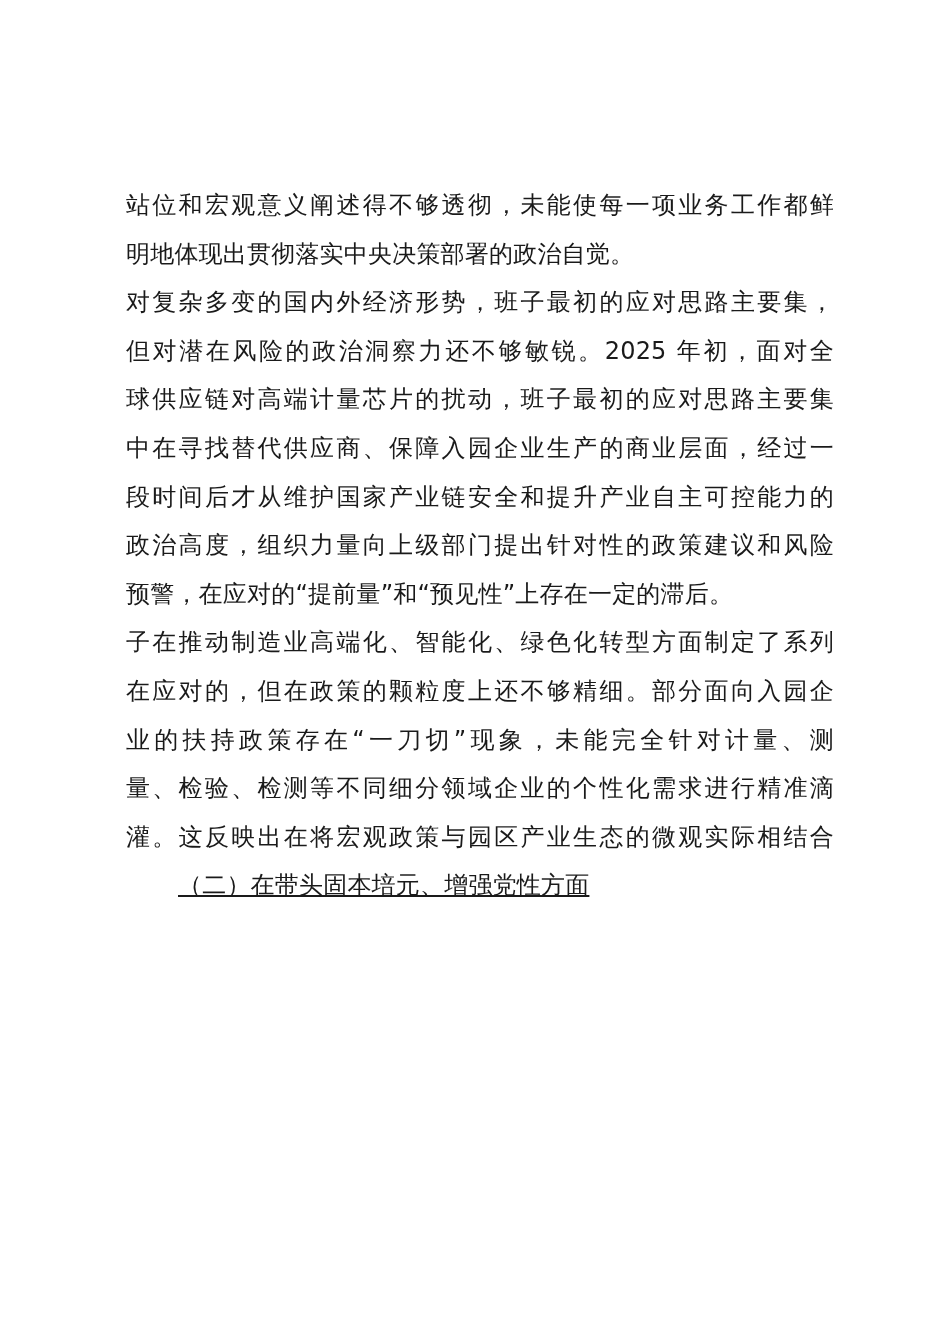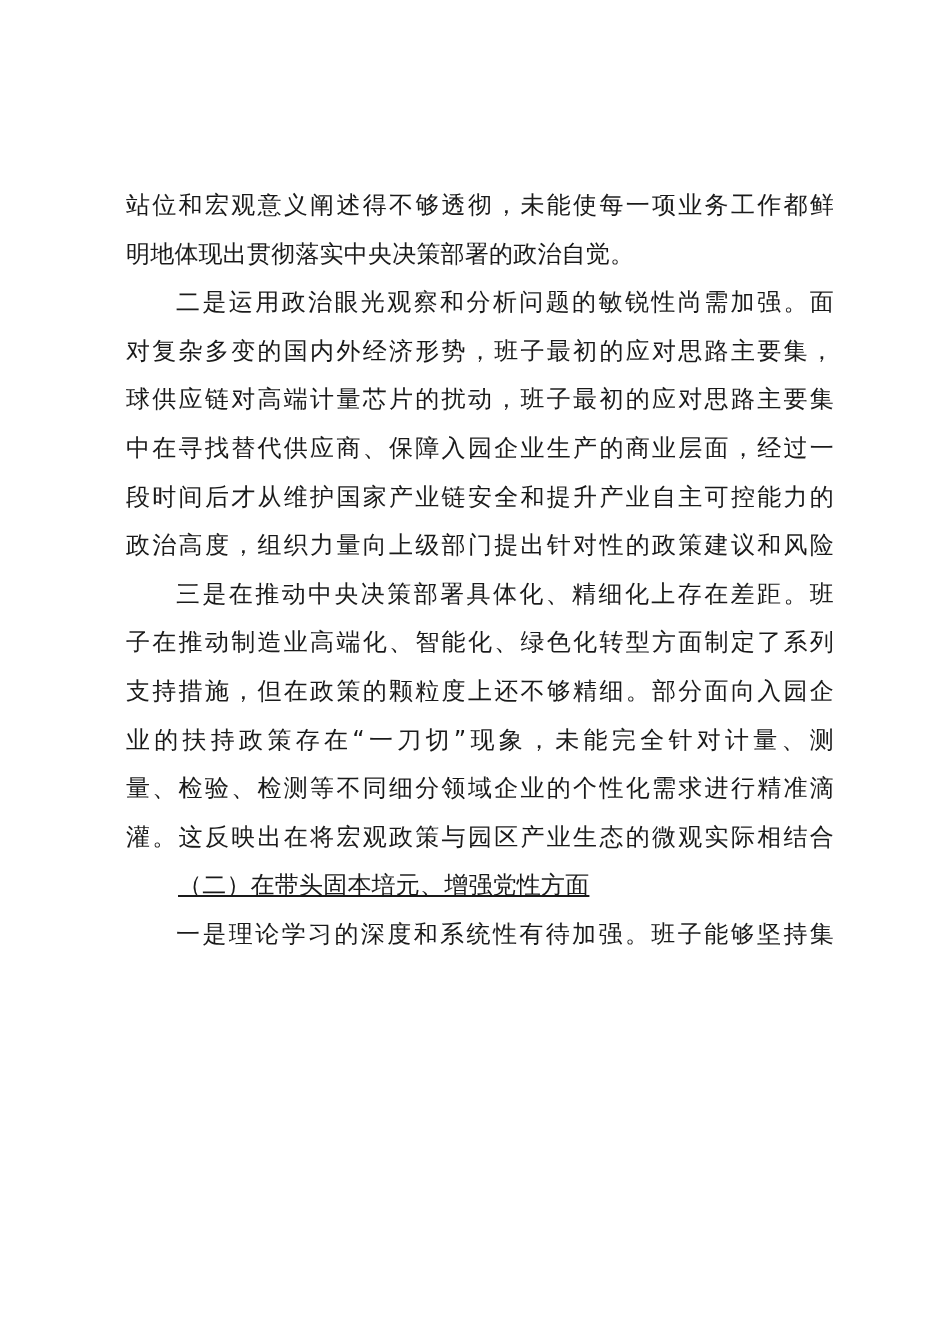--- a/index.html
+++ b/index.html
@@ -30,38 +30,35 @@
 <body>
 
 <div class="page">
 
   <div>
     <span class="line">站位和宏观意义阐述得不够透彻，未能使每一项业务工作都鲜</span>
     <span class="line last">明地体现出贯彻落实中央决策部署的政治自觉。</span>
   </div>
 
   <div>
-    <span class="line indent">二是运用政治眼光观察和分析问题的敏锐性尚需加强。面</span>
     <span class="line">对复杂多变的国内外经济形势，班子最初的应对思路主要集，</span>
+    <span class="line">但对潜在风险的政治洞察力还不够敏锐。2025 年初，面对全</span>
     <span class="line">球供应链对高端计量芯片的扰动，班子最初的应对思路主要集</span>
     <span class="line">中在寻找替代供应商、保障入园企业生产的商业层面，经过一</span>
     <span class="line">段时间后才从维护国家产业链安全和提升产业自主可控能力的</span>
     <span class="line">政治高度，组织力量向上级部门提出针对性的政策建议和风险</span>
+    <span class="line last">预警，在应对的“提前量”和“预见性”上存在一定的滞后。</span>
   </div>
 
   <div>
-    <span class="line indent">三是在推动中央决策部署具体化、精细化上存在差距。班</span>
     <span class="line">子在推动制造业高端化、智能化、绿色化转型方面制定了系列</span>
-    <span class="line">支持措施，但在政策的颗粒度上还不够精细。部分面向入园企</span>
+    <span class="line">在应对的，但在政策的颗粒度上还不够精细。部分面向入园企</span>
     <span class="line">业的扶持政策存在“一刀切”现象，未能完全针对计量、测</span>
     <span class="line">量、检验、检测等不同细分领域企业的个性化需求进行精准滴</span>
     <span class="line">灌。这反映出在将宏观政策与园区产业生态的微观实际相结合</span>
   </div>
 
   <div>
     <span class="line heading">（二）在带头固本培元、增强党性方面</span>
   </div>
 
-  <div>
-    <span class="line indent">一是理论学习的深度和系统性有待加强。班子能够坚持集</span>
-  </div>
 
 </div>
 
 </body></html>

